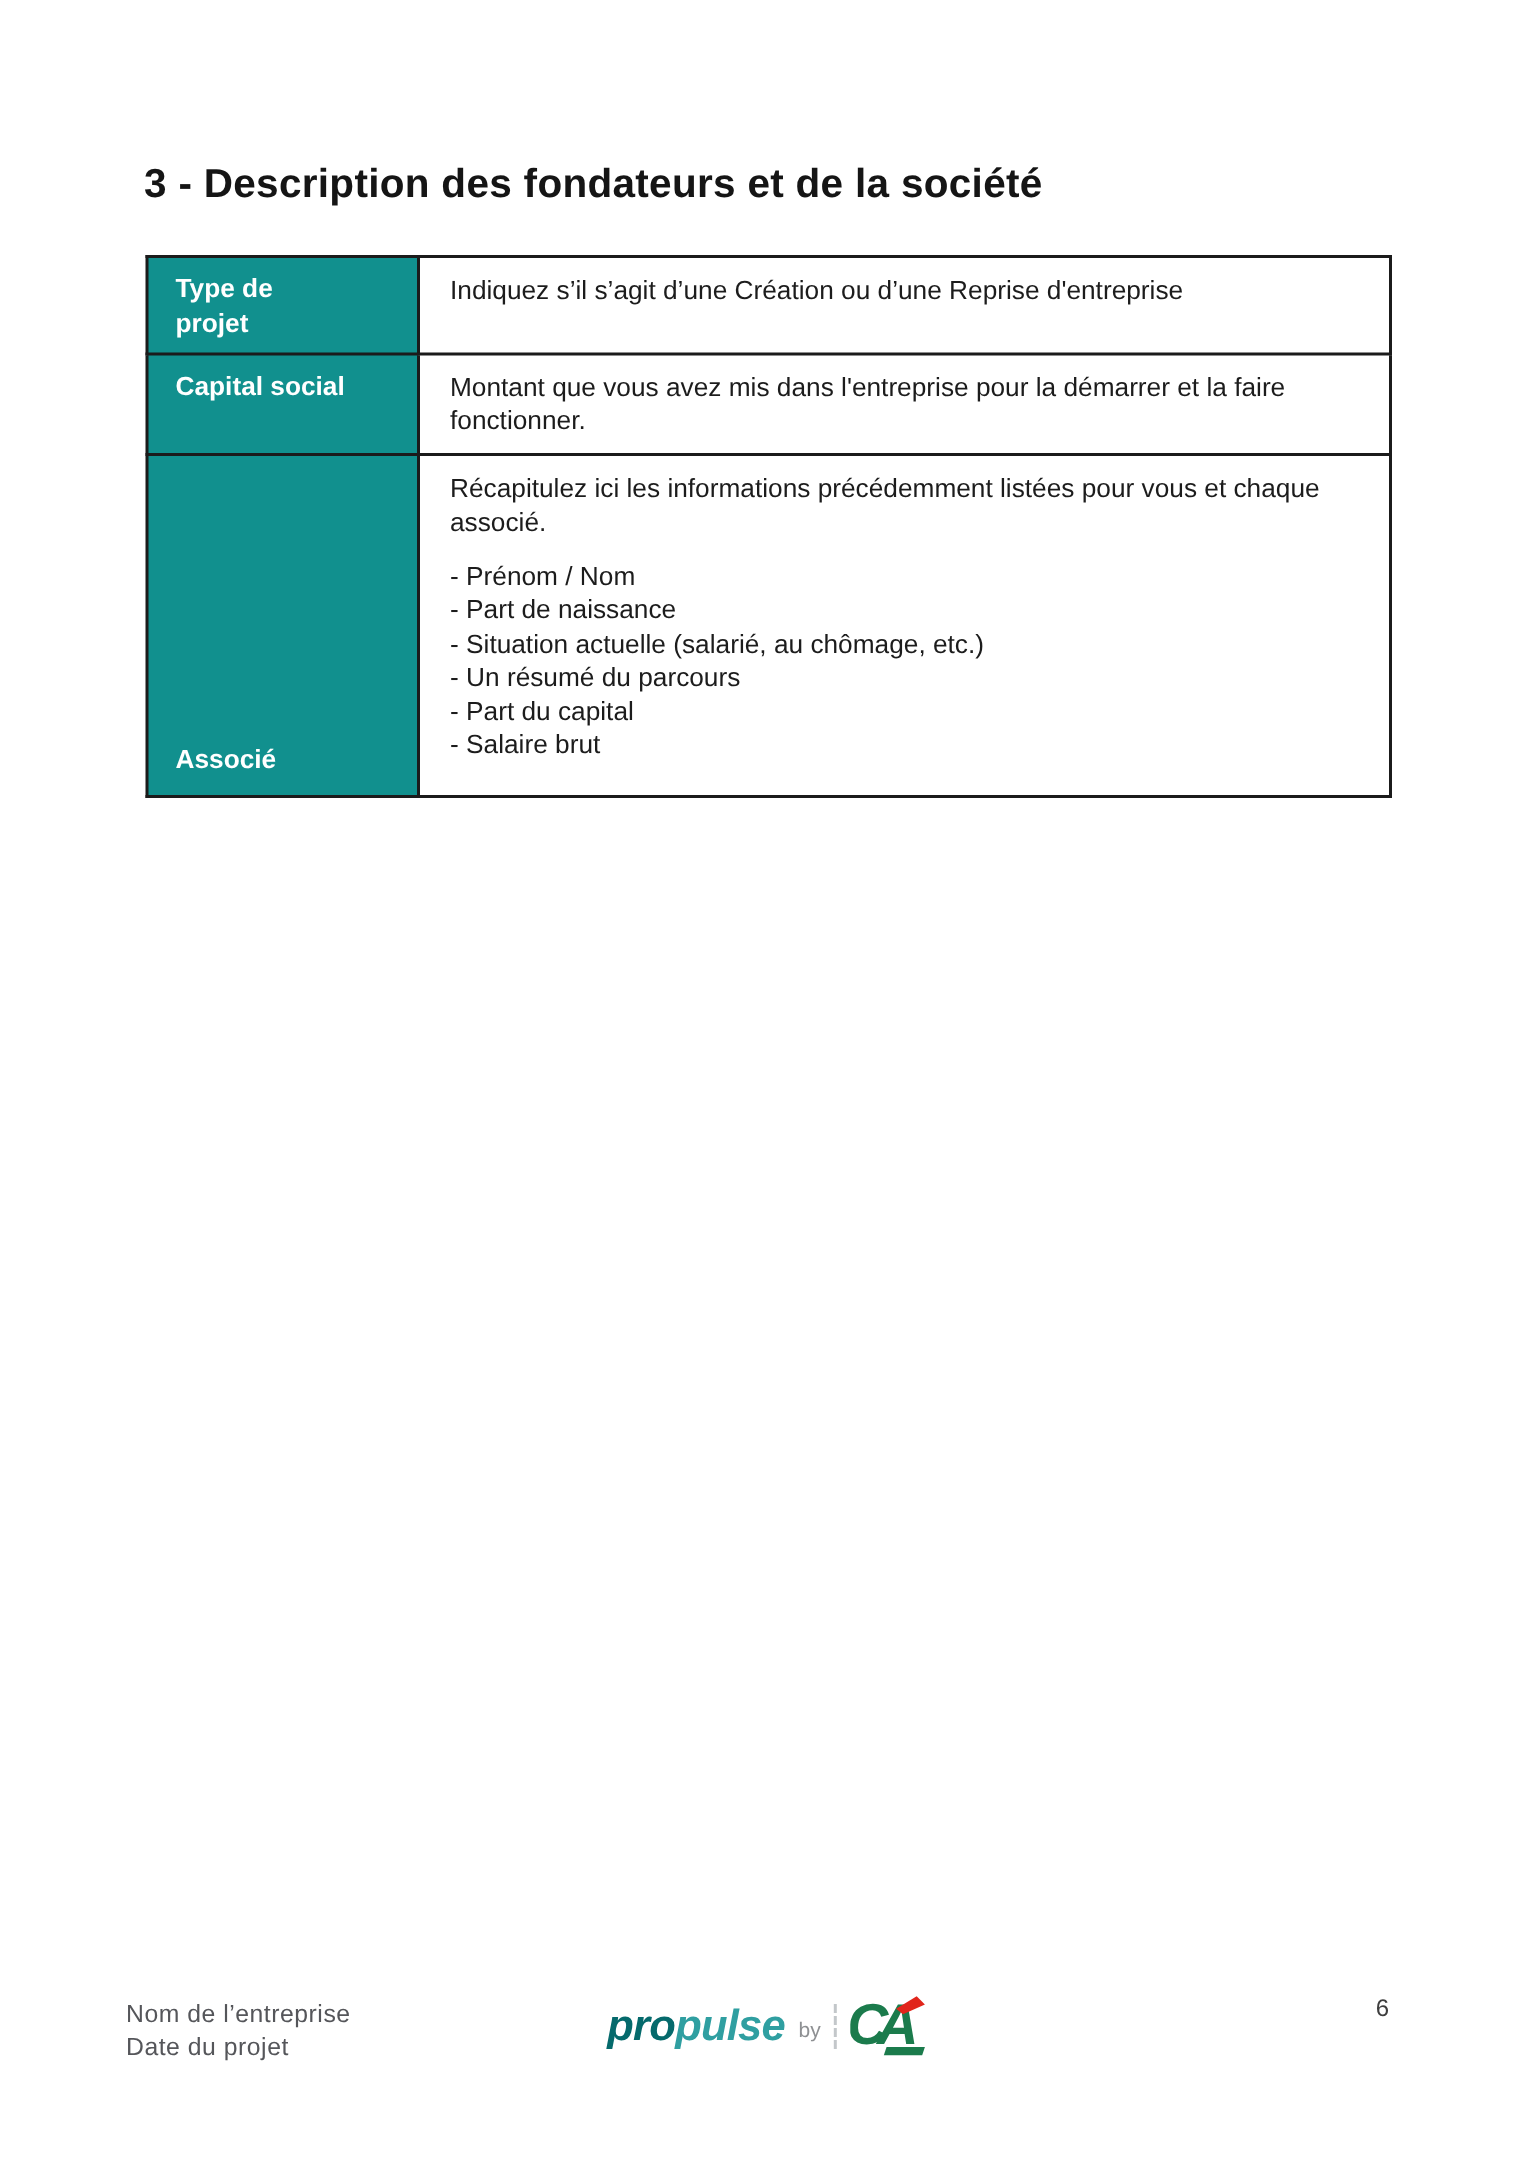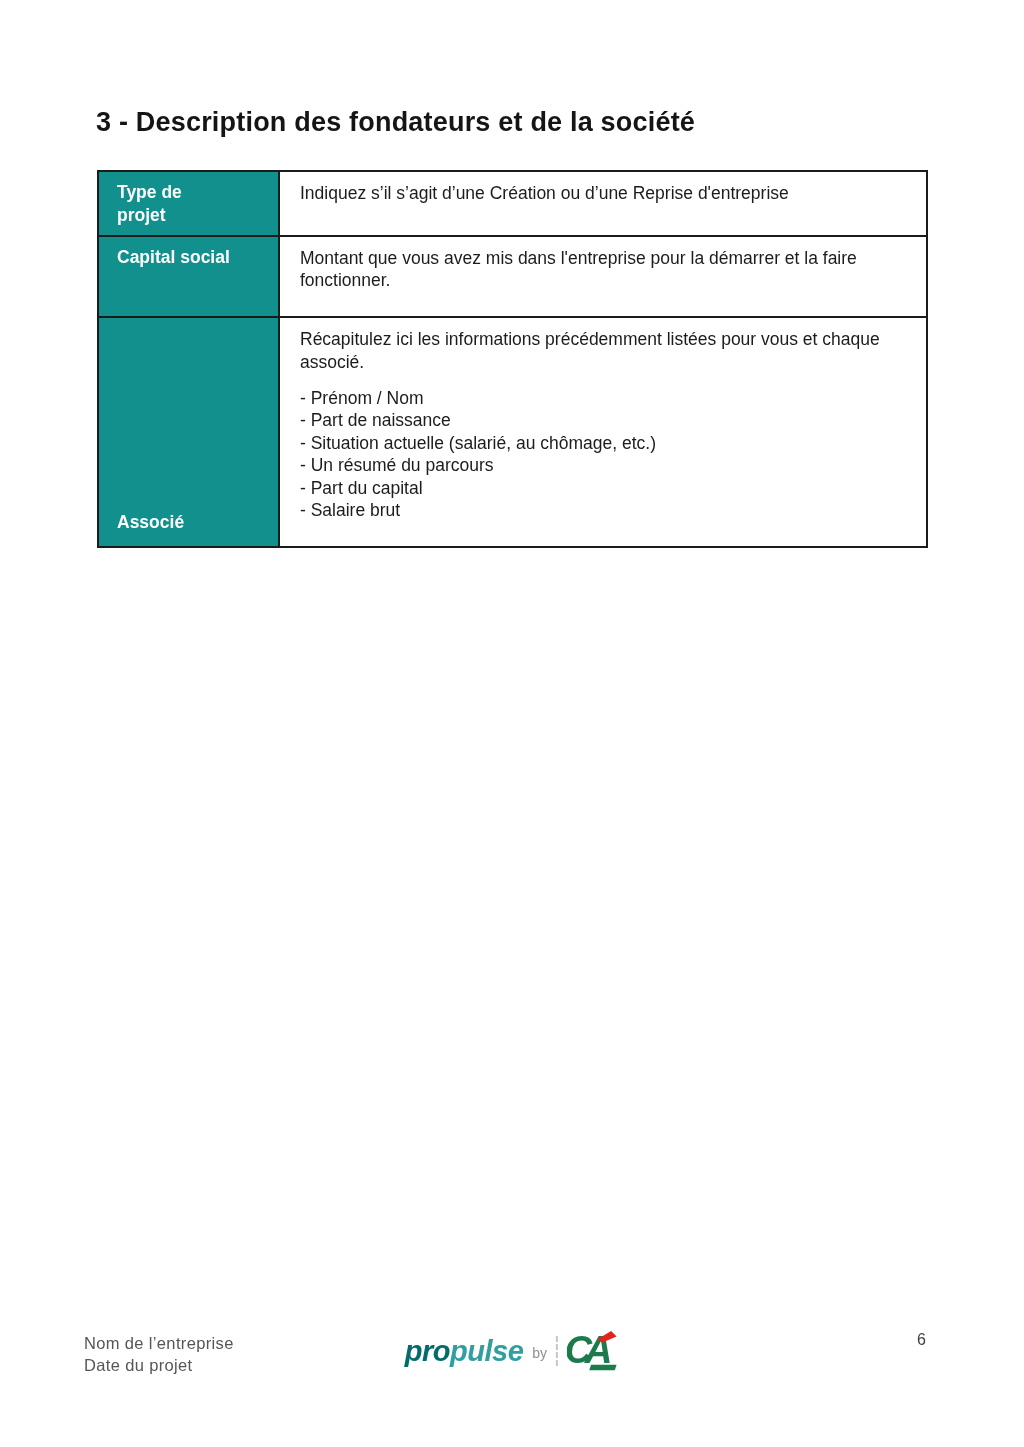--- a/index.html
+++ b/index.html
@@ -47,21 +47,21 @@
   .info-table th.bottom-label {
     vertical-align: bottom;
     padding-bottom: 12px;
     margin-top: 25px;
   }
   .info-table td {
     font-size: 17.5px;
     color: #1c1c1c;
     line-height: 1.3;
     vertical-align: top;
-    padding: 10px 16px 24px 20px;
+    padding: 10px 16px 10px 20px;
   }
   tr.row-1 { height: 58px; }
   tr.row-2 { height: 85px; }
   tr.row-3 { height: 57px; border-radius: 13px; }
   tr.row-4 { height: 228px; }
   .assoc-items {
     margin-top: 13px;
   }
   .assoc-items .item {
     display: block;

